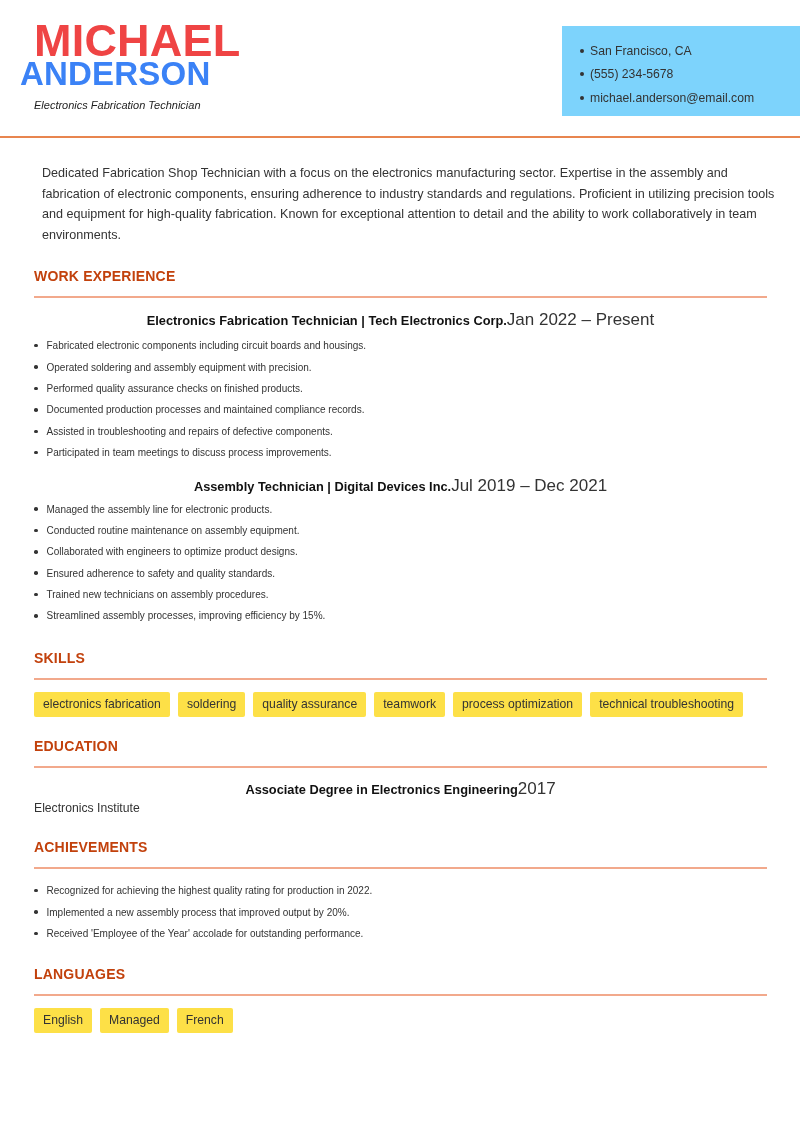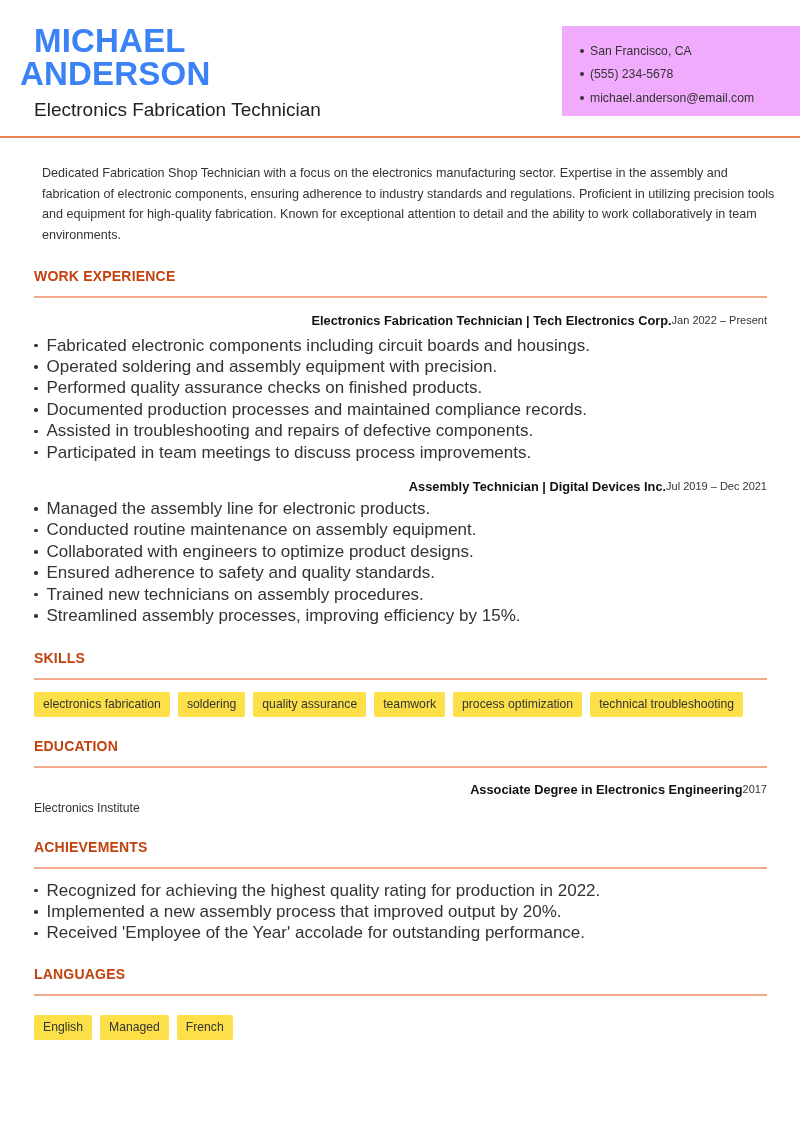--- a/index.html
+++ b/index.html
@@ -1,39 +1,39 @@
 <!DOCTYPE html>
 <html><head>
 <meta charset="utf-8">
 <style>
   * { box-sizing: border-box; margin: 0; padding: 0; }
   html, body { width: 800px; height: 1130px; background: #ffffff; }
   body { font-family: "Liberation Sans", sans-serif; color: #222; position: relative; overflow: hidden; }
 
   .header { position: relative; height: 138px; border-bottom: 2px solid #E8854F; }
-  .name-first { position: absolute; left: 34px; top: 24px; font-size: 33px; font-weight: bold; color: #3b82f6; letter-spacing: 0.2px; line-height: 34px; }
+  .name-first { position: absolute; left: 34px; top: 24px; font-size: 45px; font-weight: bold; color: #ef4444; letter-spacing: 0.2px; line-height: 34px; }
   .name-last { position: absolute; left: 20px; top: 57px; font-size: 33px; font-weight: bold; color: #3b82f6; letter-spacing: 0.2px; line-height: 34px; }
-  .job-title { position: absolute; left: 34px; top: 99px; font-size: 19px; color: #222; }
+  .job-title { position: absolute; left: 34px; top: 99px; font-size: 11px; color: #222; font-style: italic; }
 
-  .contact-box { position: absolute; left: 562px; top: 26px; width: 238px; height: 90px; background: #f0abfc; padding: 13px 0 0 18px; }
+  .contact-box { position: absolute; left: 562px; top: 26px; width: 238px; height: 90px; background: #7dd3fc; padding: 13px 0 0 18px; }
   .contact-item { display: flex; align-items: center; font-size: 12.2px; color: #333; height: 23.5px; }
   .bullet-dot { width: 4px; height: 4px; background: #333; border-radius: 50%; margin-right: 6px; flex: none; }
 
   .summary { position: absolute; left: 42px; top: 163px; width: 740px; font-size: 12.6px; line-height: 20.5px; color: #333; }
 
   .section { position: absolute; left: 34px; width: 733px; }
   .section-title { font-size: 14px; font-weight: bold; color: #c2410c; letter-spacing: 0.2px; height: 20px; line-height: 20px; }
   .section-rule { height: 2px; background: #F2A98C; margin-top: 10px; }
 
-  .role-head { display: flex; justify-content: flex-end; align-items: center; height: 20px; }
+  .role-head { display: flex; justify-content: center; align-items: center; height: 20px; }
   .role-title { font-size: 12.8px; font-weight: bold; color: #111; }
-  .role-date { font-size: 11px; color: #333; }
+  .role-date { font-size: 17px; color: #333; }
 
   .bullets { list-style: none; }
-  .bullets li { display: flex; align-items: center; font-size: 17px; color: #333; height: 21.4px; }
+  .bullets li { display: flex; align-items: center; font-size: 10px; color: #333; height: 21.4px; }
   .bullets li .bullet-dot { margin-left: 0; margin-right: 9px; width: 3.5px; height: 3.5px; }
 
   .tags { display: flex; gap: 8px; }
   .tag { background: #fde047; font-size: 12.2px; color: #333; height: 25px; line-height: 25px; padding: 0 9px; border-radius: 2px; }
 
   .edu-sub { font-size: 12.2px; color: #333; margin-top: 2px; }
 </style>
 </head>
 <body>
 
@@ -171,18 +171,18 @@
     <li>
         <span class="bullet-dot"></span>
         <span>Received 'Employee of the Year' accolade for outstanding performance.</span>
       </li>
   </ul>
 </div>
 
 <div class="section" style="top:964px;">
   <div class="section-title">LANGUAGES</div>
   <div class="section-rule"></div>
-  <div class="tags" style="margin-top:19px;">
+  <div class="tags" style="margin-top:12px;">
     <span class="tag">English</span>
     <span class="tag">Managed</span>
     <span class="tag">French</span>
   </div>
 </div>
 
 </body></html>

